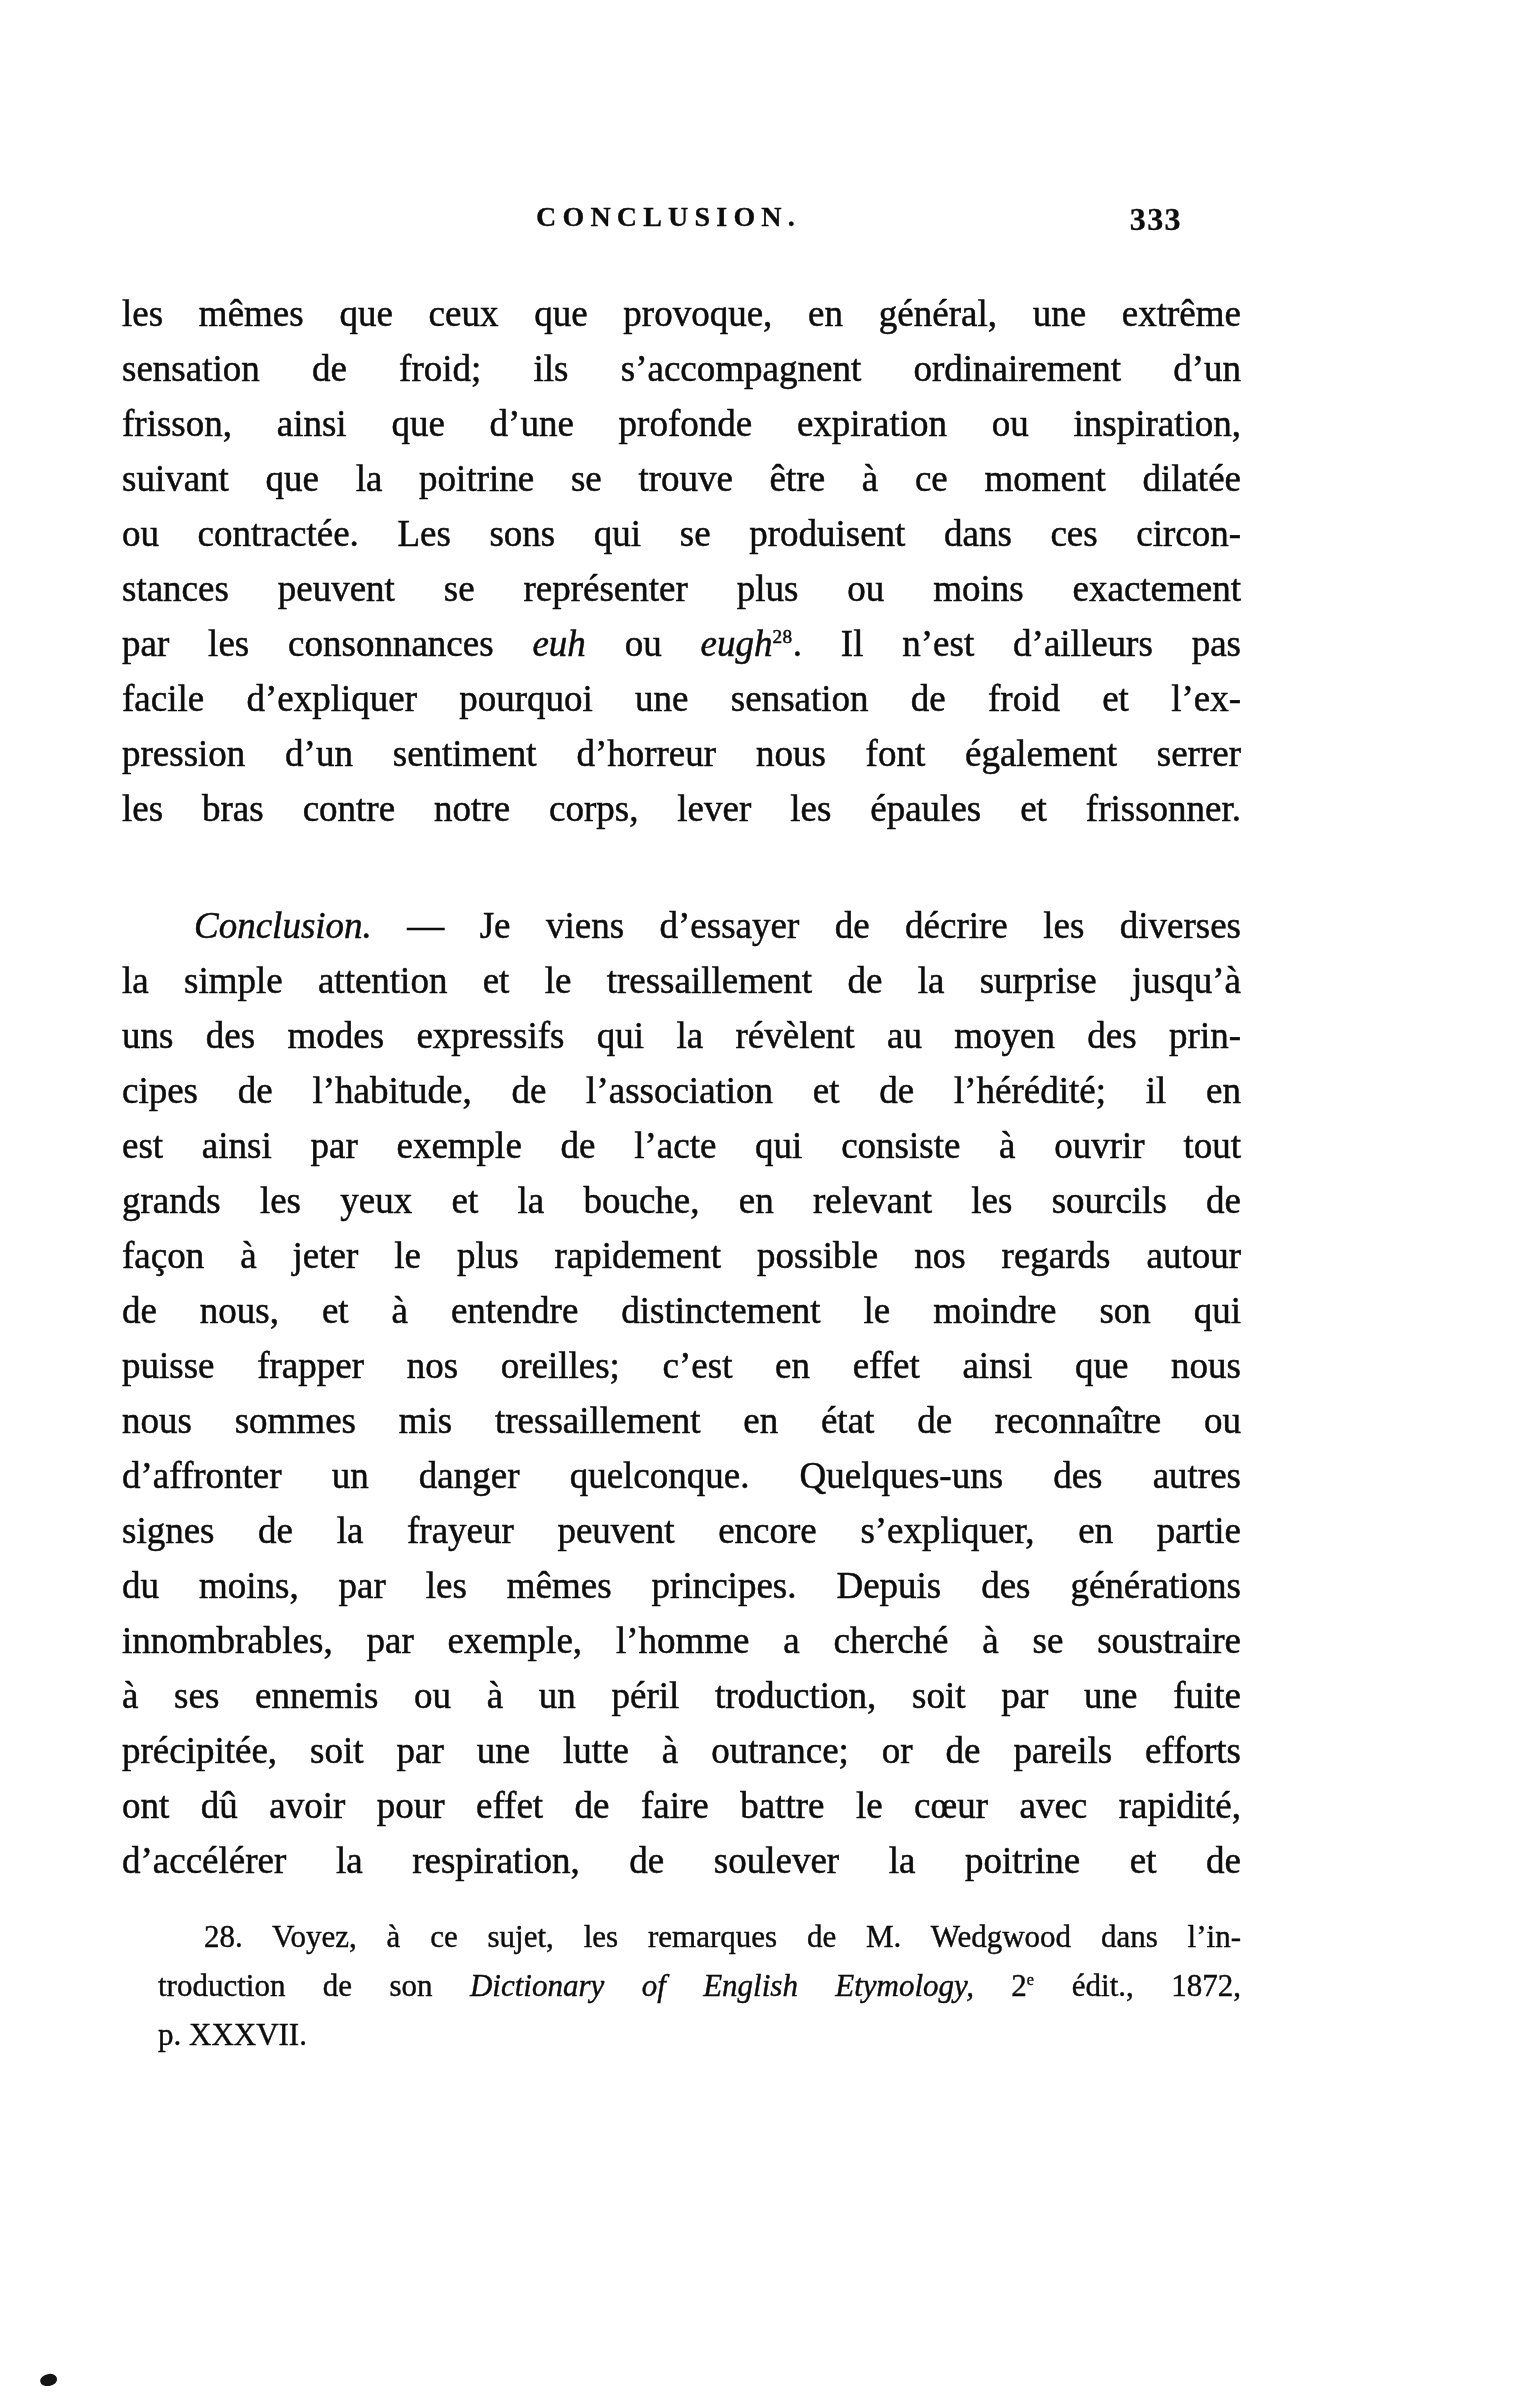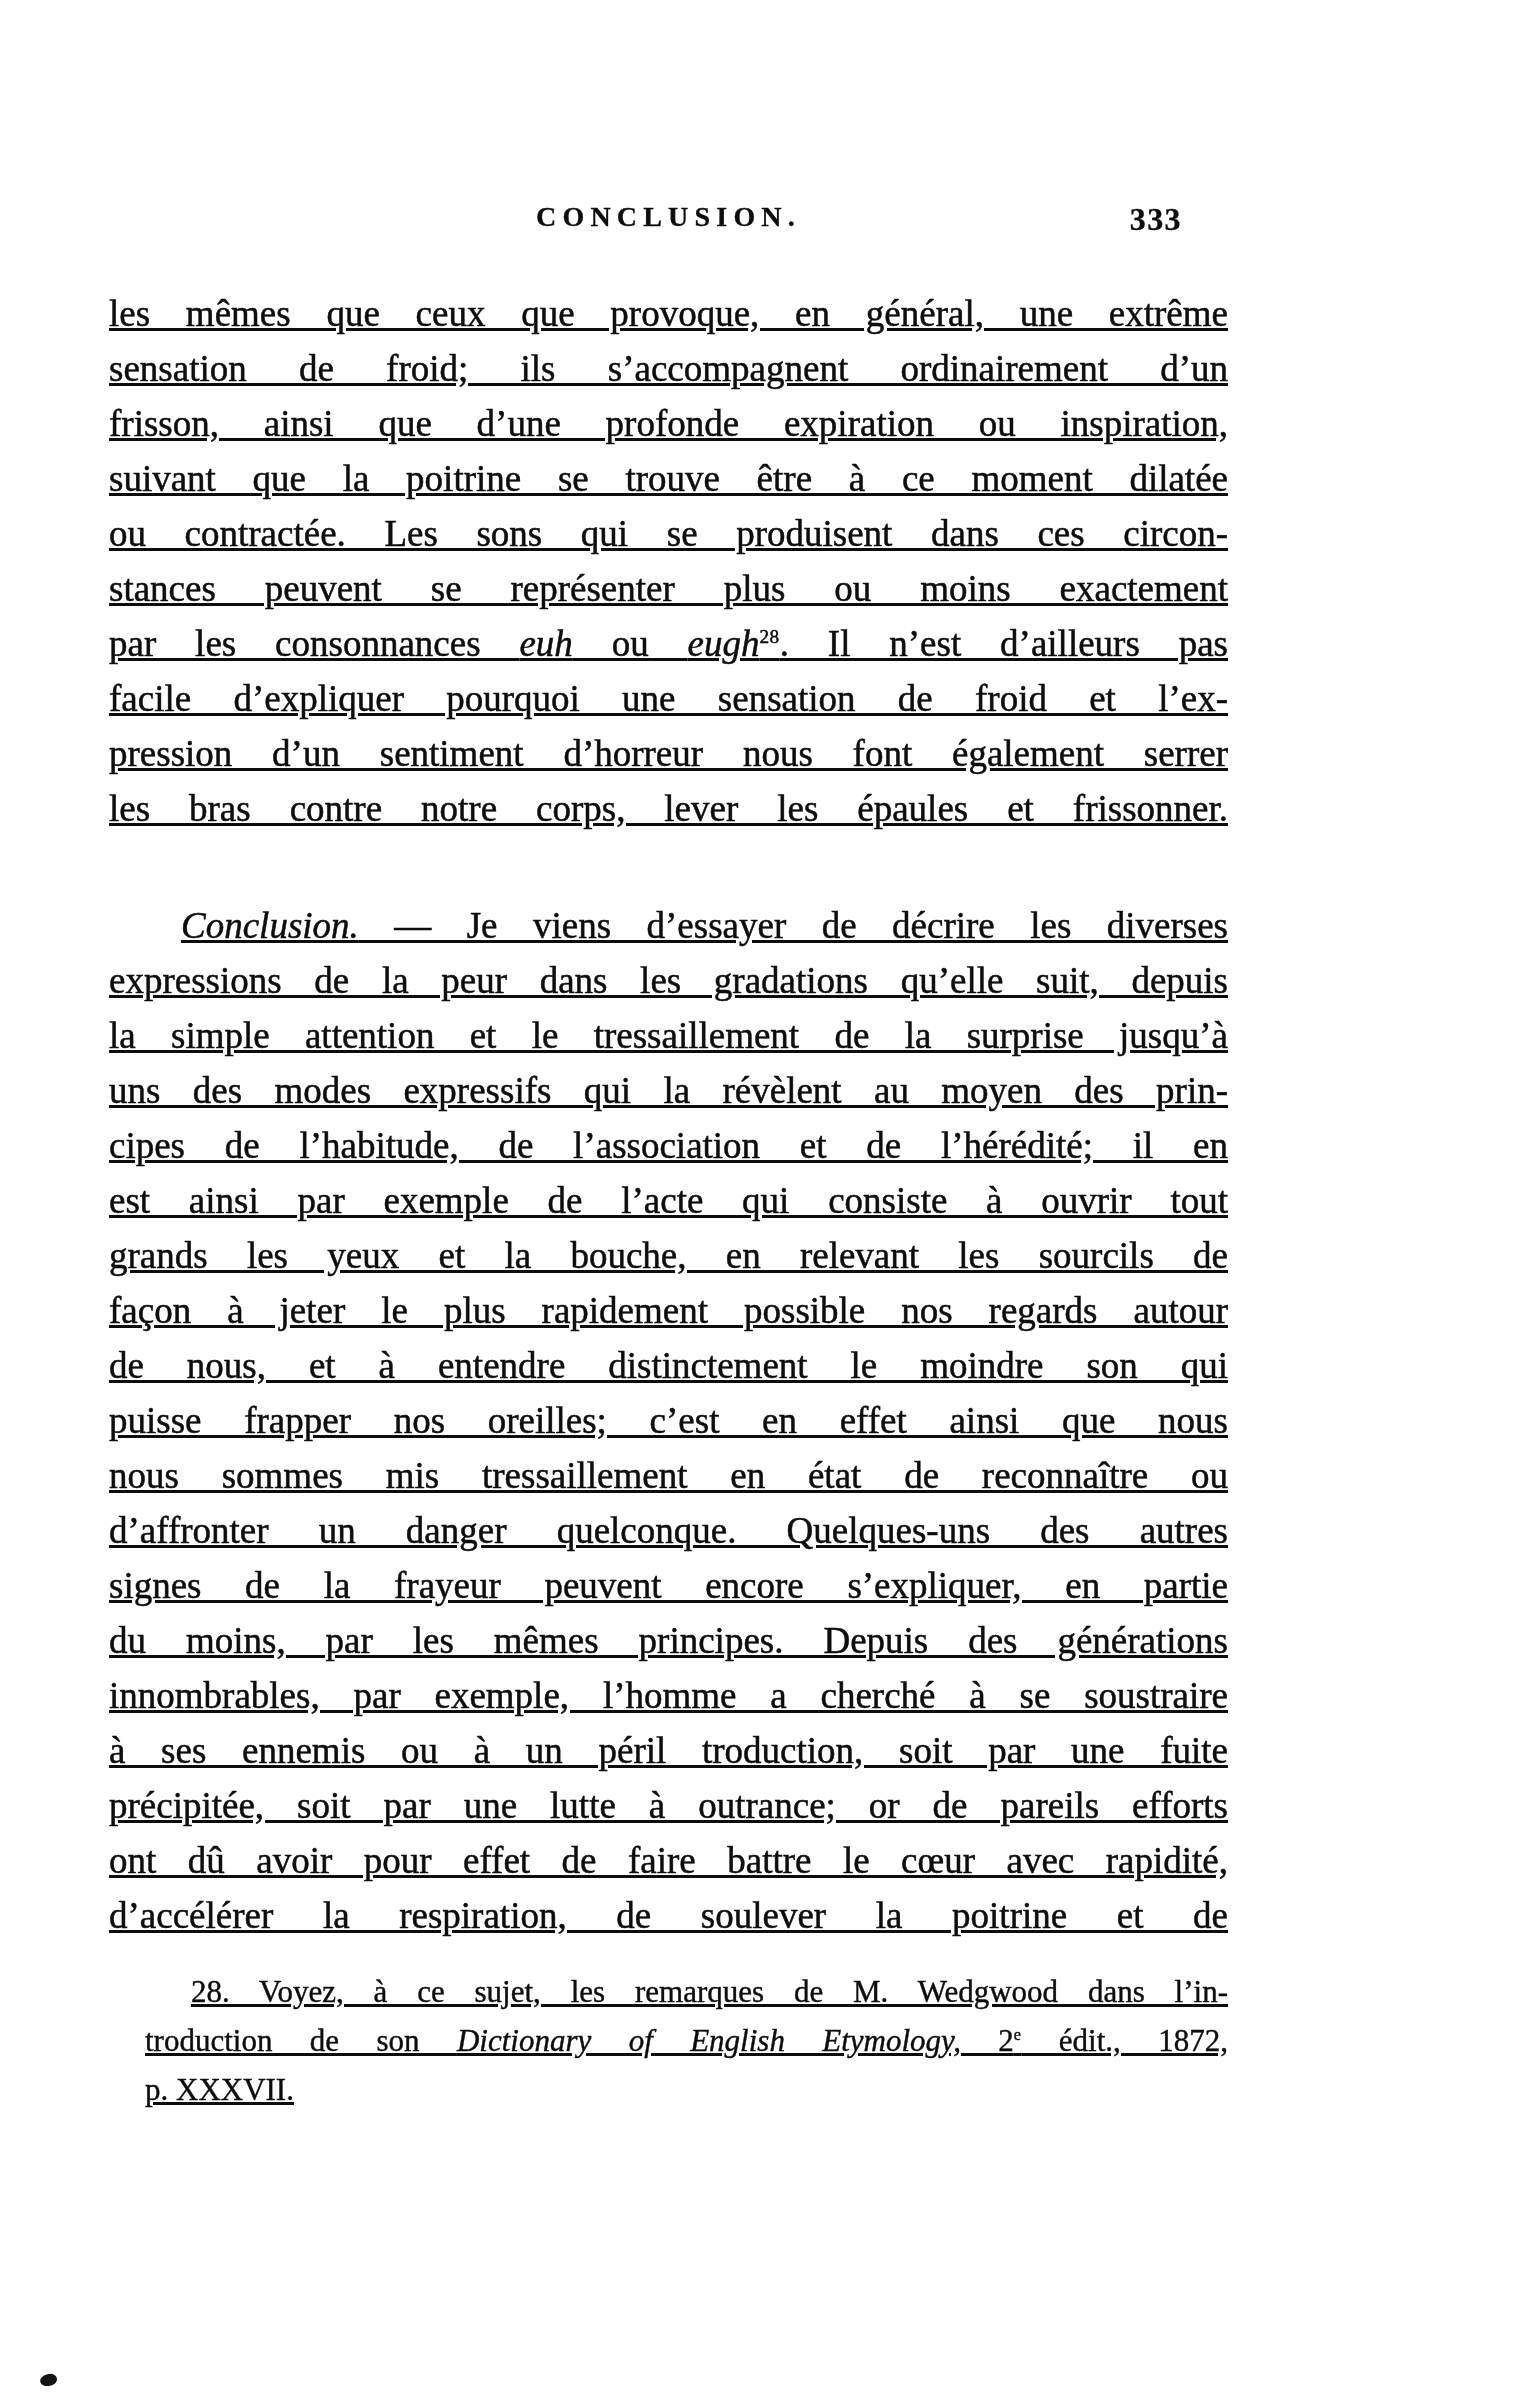--- a/index.html
+++ b/index.html
@@ -40,24 +40,23 @@
     right: 46px;
     top: 0;
     font-size: 32px;
     font-weight: 700;
     letter-spacing: 1.4px;
     -webkit-text-stroke: 0.3px #0d0d0d;
   }
   
   .text-col {
     position: absolute;
-    left: 109px;
+    left: 122px;
     top: 286px;
     width: 1119px;
-    text-decoration: underline;
   }
   .para { margin: 0; padding: 0; }
   .para-2 { margin-top: 62px; }
   .line {
     font-size: 37px;
     line-height: 55px;
     white-space: normal;
     text-align: justify;
     text-align-last: justify;
     -webkit-text-stroke: 0.5px #0d0d0d;
@@ -113,21 +112,20 @@
       <div class="line">ou contractée. Les sons qui se produisent dans ces circon-</div>
       <div class="line">stances peuvent se représenter plus ou moins exactement</div>
       <div class="line"><span>par les consonnances </span><span class="it">euh</span><span> ou </span><span class="it">eugh</span><span class="sup">28</span><span>. Il n’est d’ailleurs pas</span></div>
       <div class="line">facile d’expliquer pourquoi une sensation de froid et l’ex-</div>
       <div class="line">pression d’un sentiment d’horreur nous font également serrer</div>
       <div class="line">les bras contre notre corps, lever les épaules et frissonner.</div>
     </div>
 
     <div class="para para-2">
       <div class="line indent-first"><span class="it">Conclusion.</span><span> — Je viens d’essayer de décrire les diverses</span></div>
-      <div class="line">expressions de la peur dans les gradations qu’elle suit, depuis</div>
       <div class="line">la simple attention et le tressaillement de la surprise jusqu’à</div>
       <div class="line">uns des modes expressifs qui la révèlent au moyen des prin-</div>
       <div class="line">cipes de l’habitude, de l’association et de l’hérédité; il en</div>
       <div class="line">est ainsi par exemple de l’acte qui consiste à ouvrir tout</div>
       <div class="line">grands les yeux et la bouche, en relevant les sourcils de</div>
       <div class="line">façon à jeter le plus rapidement possible nos regards autour</div>
       <div class="line">de nous, et à entendre distinctement le moindre son qui</div>
       <div class="line">puisse frapper nos oreilles; c’est en effet ainsi que nous</div>
       <div class="line">nous sommes mis tressaillement en état de reconnaître ou</div>
       <div class="line">d’affronter un danger quelconque. Quelques-uns des autres</div>

